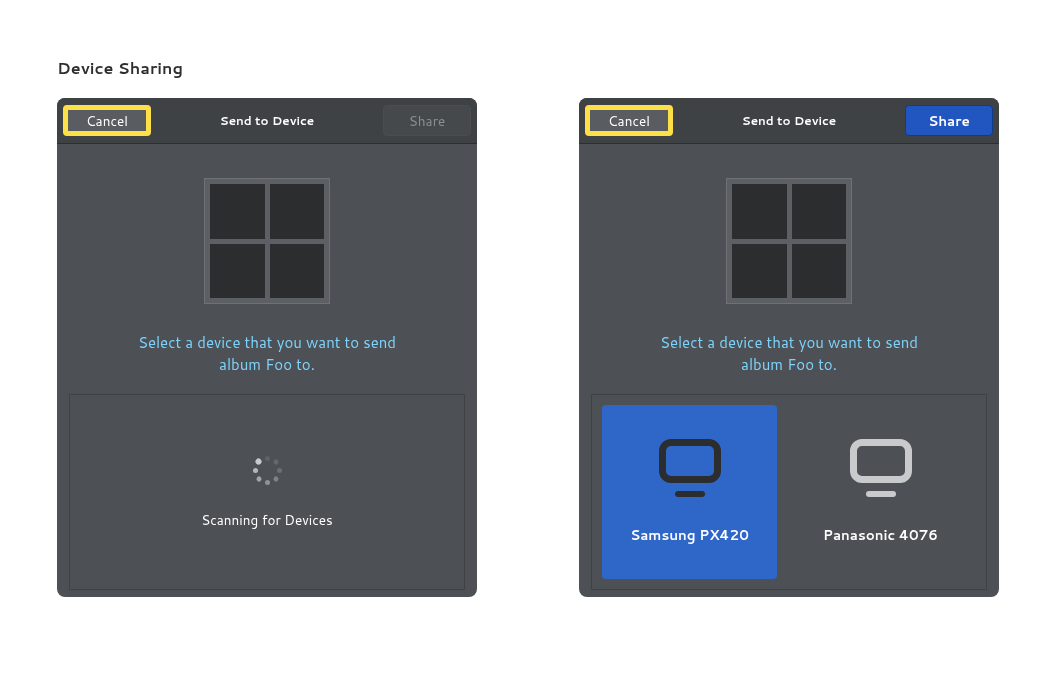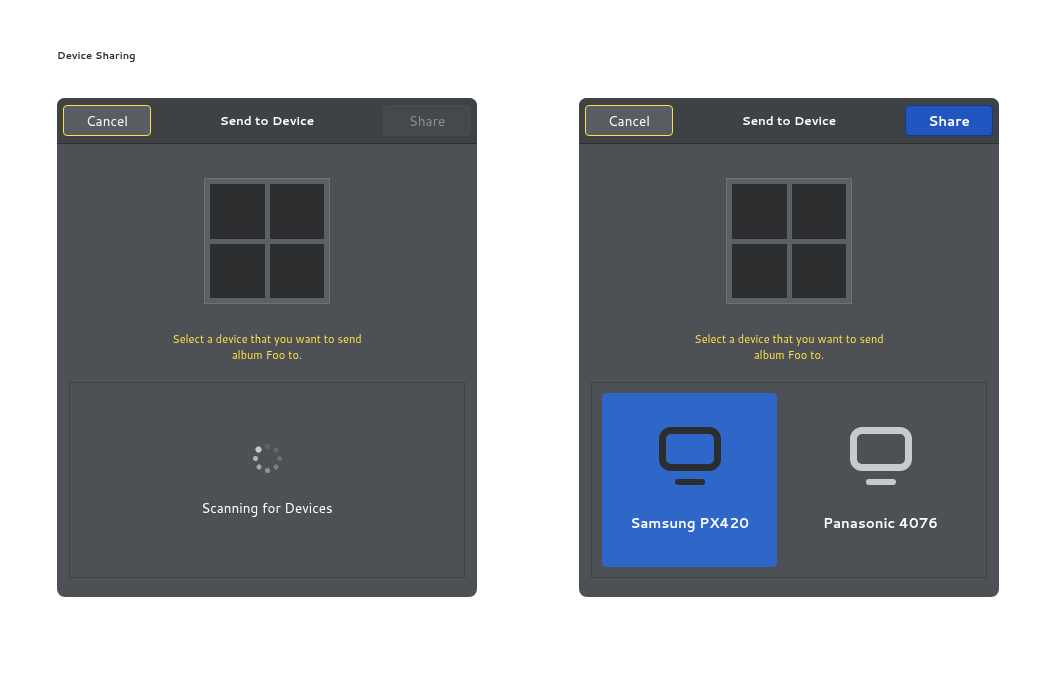--- a/index.html
+++ b/index.html
@@ -4,25 +4,25 @@
 <style>
   * { box-sizing: border-box; margin: 0; padding: 0; }
   body {
     background: #ffffff;
     font-family: "Cantarell", "Segoe UI", Arial, sans-serif;
     width: 1060px;
     height: 680px;
     overflow: hidden;
   }
   .page-title {
-    font-size: 10px;
+    font-size: 16px;
     font-weight: 600;
     color: #2e2e2e;
     position: absolute;
-    top: 48px;
+    top: 56px;
     left: 57px;
   }
   .dialogs {
     position: absolute;
     top: 98px;
     left: 57px;
     display: flex;
     gap: 102px;
   }
   .dialog {
@@ -47,21 +47,21 @@
     color: #ffffff;
     font-weight: 700;
     font-size: 12px;
     flex: 1;
     text-align: center;
   }
   .hb-btn {
     height: 31px;
     min-width: 88px;
     border-radius: 4px;
-    border: 1px solid #fde047;
+    border: 5px solid #fde047;
     background: #595d61;
     color: #ffffff;
     font-size: 13.5px;
     display: flex;
     align-items: center;
     justify-content: center;
     cursor: pointer;
   }
   .hb-btn.disabled {
     color: #8a8e92;
@@ -90,22 +90,22 @@
     display: grid;
     grid-template-columns: 1fr 1fr;
     grid-template-rows: 1fr 1fr;
     gap: 5px;
   }
   .thumb-cell {
     background: #2b2d2f;
   }
   .prompt-text {
     margin-top: 28px;
-    color: #fde047;
-    font-size: 11px;
+    color: #7dd3fc;
+    font-size: 15px;
     text-align: center;
     line-height: 1.45;
     max-width: 280px;
   }
   .device-area {
     margin-top: 18px;
     width: 396px;
     height: 196px;
     border: 1px solid #3f4245;
     display: flex;

